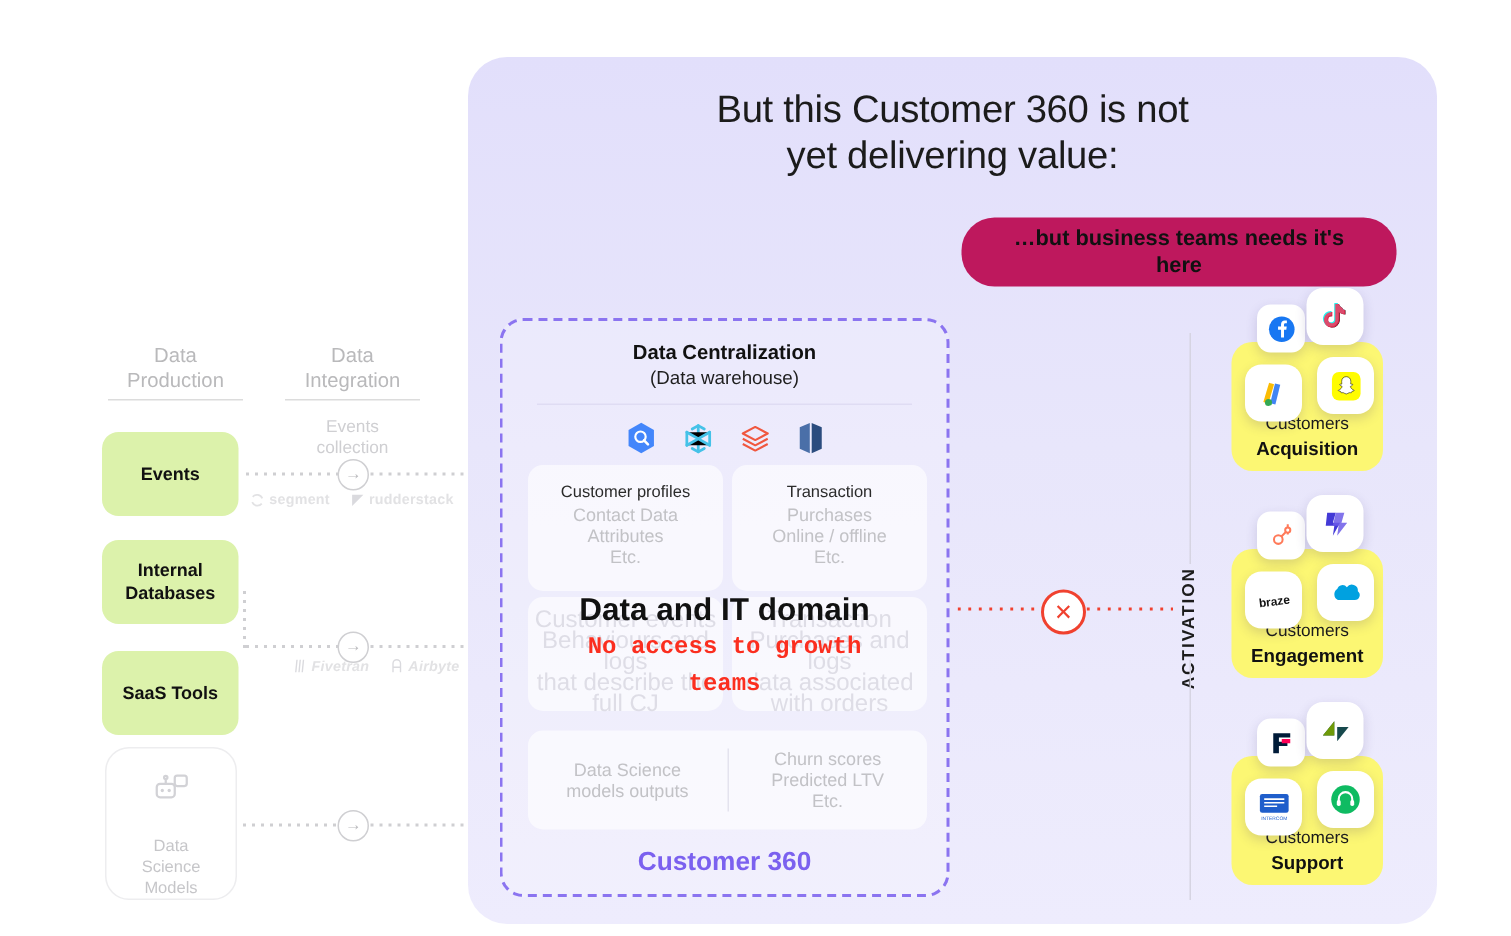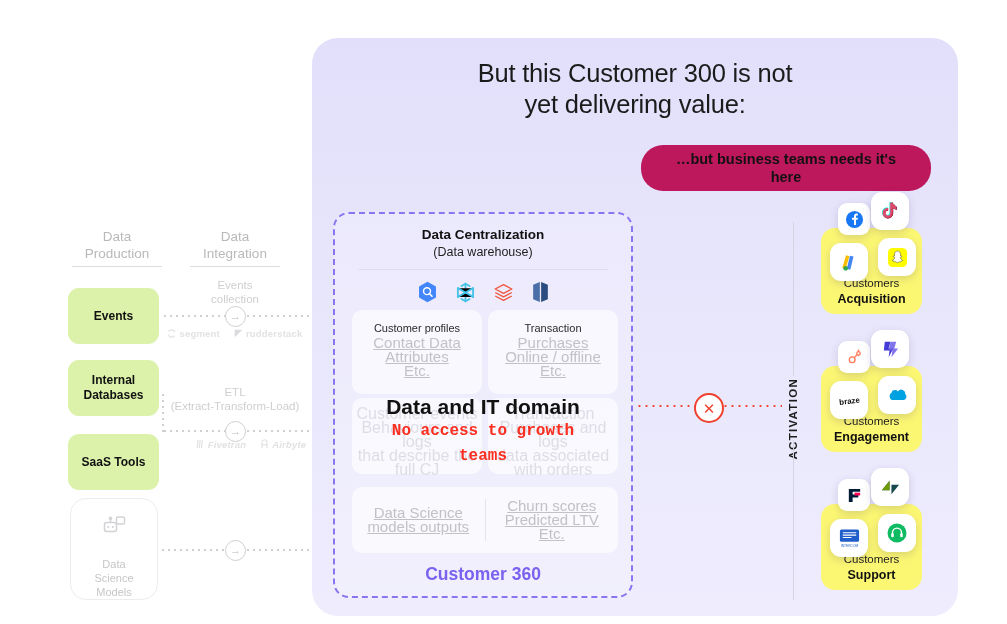--- a/index.html
+++ b/index.html
@@ -113,21 +113,21 @@
   .wh-icons{
     position:absolute;left:343px;top:278px;width:280px;height:28px;
     display:flex;align-items:center;justify-content:center;gap:17px;
   }
 
   .card{
     position:absolute;border-radius:10px;background:rgba(255,255,255,0.62);
     box-sizing:border-box;text-align:center;
   }
   .card .hd{color:#2b2b2b;font-size:11px;line-height:15px;padding-top:11px;}
-  .card .bd{color:#c2c2c6;font-size:15px;line-height:14px;text-decoration:underline;}
+  .card .bd{color:#c2c2c6;font-size:12px;line-height:14px;}
   .card .faded{color:#dedde6;font-size:16px;line-height:14px;}
 
   .overlay-black{
     position:absolute;left:343px;top:394px;width:280px;text-align:center;
     color:#111111;font-size:21px;font-weight:bold;line-height:25px;
   }
   .overlay-red{
     position:absolute;left:343px;top:419px;width:280px;text-align:center;
     color:#fb2e1f;font-size:16px;font-weight:bold;line-height:25px;
     white-space:pre-line;
@@ -203,22 +203,20 @@
     <span class="vendor">
       <span>
         <svg width="9" height="9" viewBox="0 0 12 12">
             <path d="M1 1h10L1 11z" fill="#dadade"></path>
           </svg>
       </span>
       <span>rudderstack</span>
     </span>
   </div>
 
-  <div class="intg-label" style="left:166px;top:385px;width:138px;">ETL
-(Extract-Transform-Load)</div>
   <div class="vendor-row" style="left:192px;top:437px;width:118px;height:14px;font-style:italic;">
     <span class="vendor">
       <span>
         <svg width="9" height="10" viewBox="0 0 10 12" stroke="#dadade" stroke-width="1.1" fill="none">
           <path d="M2 1 L1 11"></path>
             <path d="M4.6 1 L3.6 11"></path>
             <path d="M7.2 1 L6.2 11"></path>
         </svg>
       </span>
       <span>Fivetran</span>
@@ -247,21 +245,21 @@
   </div>
   <div class="dots" style="left:245px;top:430px;width:90px;"></div>
 
   <div class="dots" style="left:160px;top:549px;width:66px;"></div>
   <div class="arrow-circle" style="left:225px;top:540px;">
     <span>→</span>
   </div>
   <div class="dots" style="left:245px;top:549px;width:90px;"></div>
 
   <div class="panel"></div>
-  <div class="panel-title">But this Customer 300 is not
+  <div class="panel-title">But this Customer 360 is not
 yet delivering value:</div>
 
   <div class="pill pill-right">
     <span style="white-space:pre-line;">…but business teams needs it's
 here</span>
   </div>
 
   <div class="c360"></div>
 
   <div class="dc-title">Data Centralization</div>

